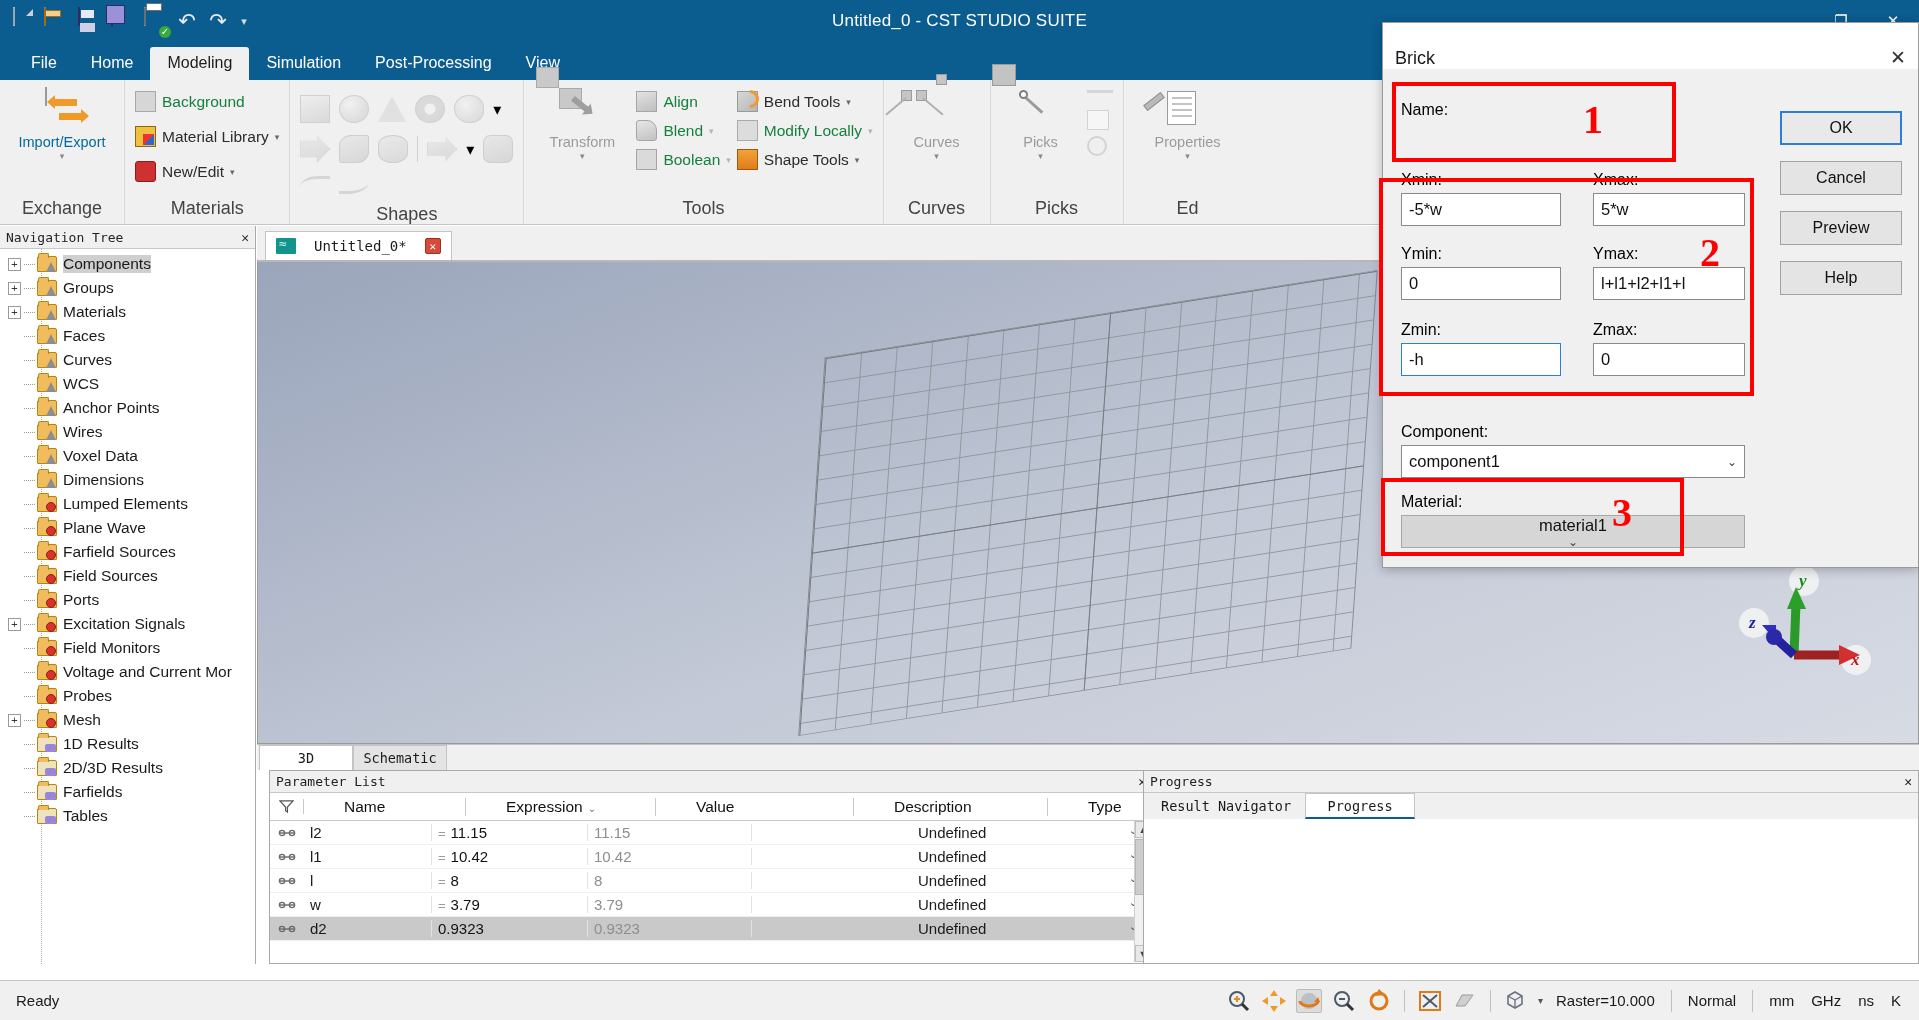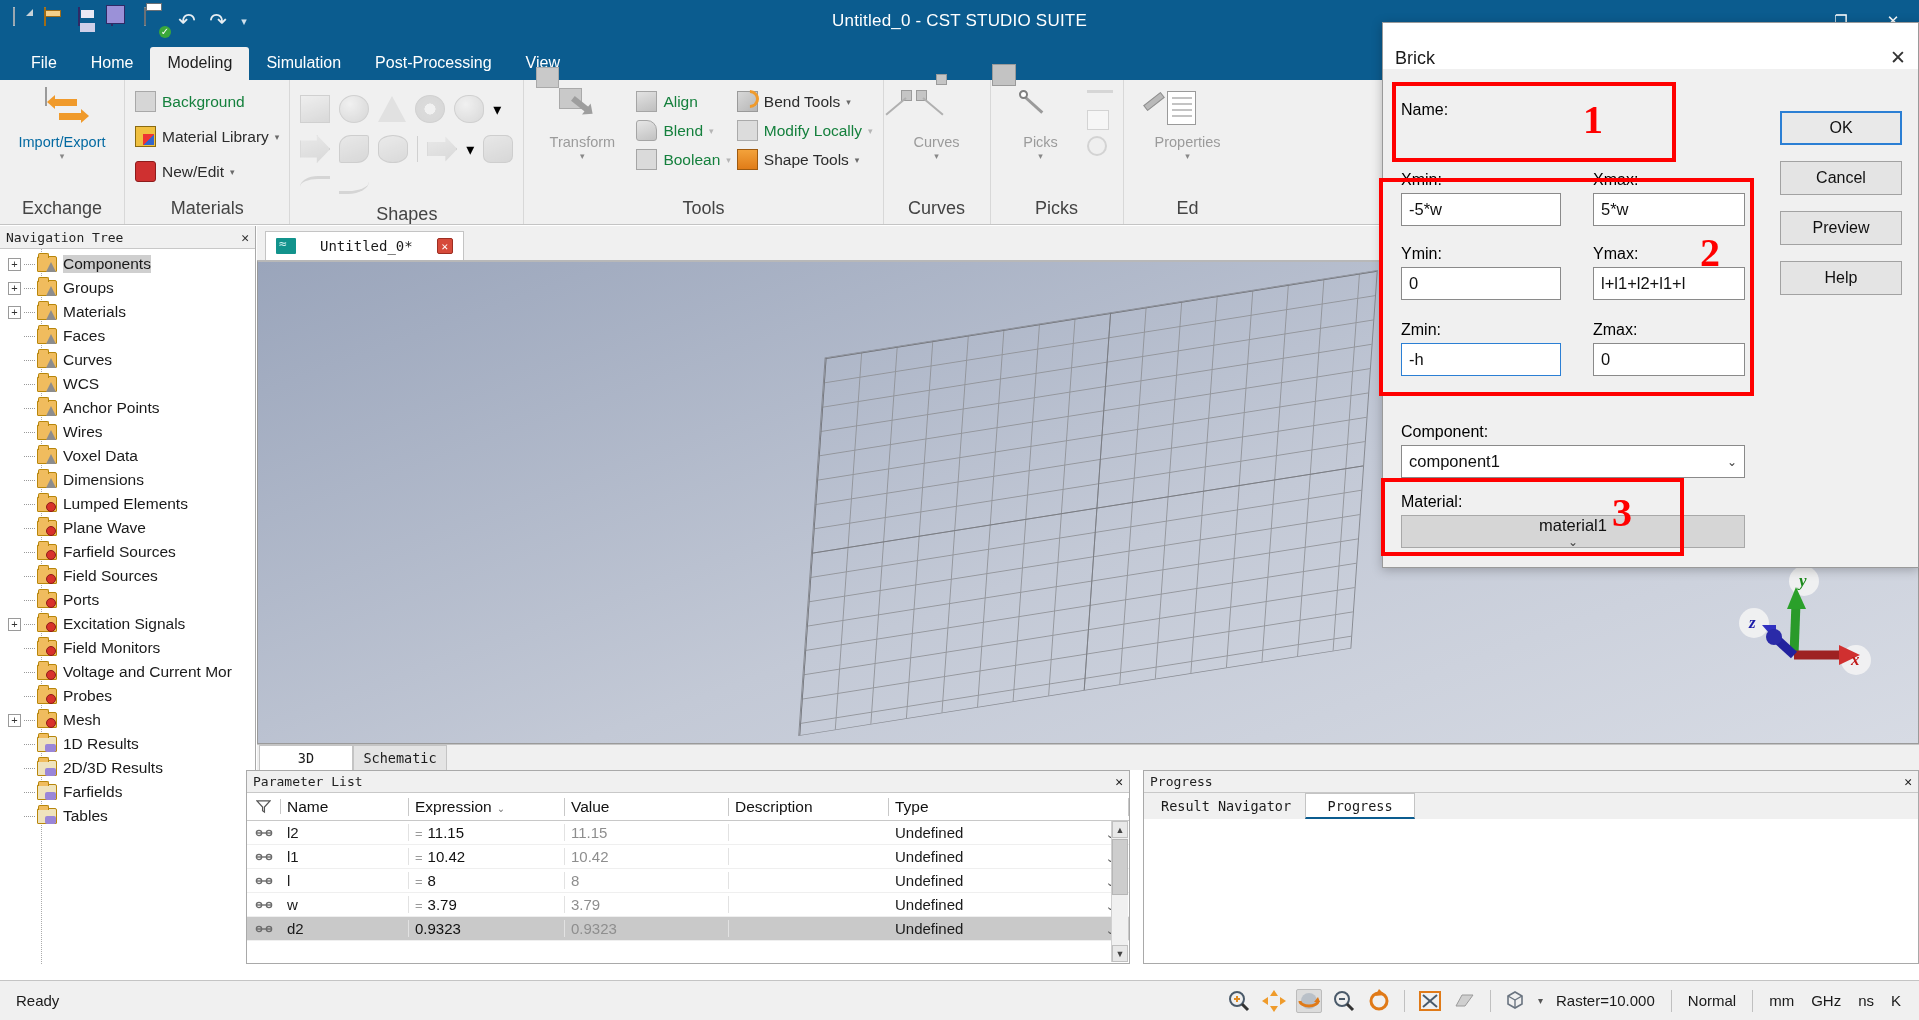--- a/index.html
+++ b/index.html
@@ -178,21 +178,21 @@
   .folder.res{background:#efe3bd;}
   .tnode.sel .lbl { background:#cfcfcf; }
   #navtree .vbar { position:absolute; left:41px; top:0; bottom:0; border-left:1px dotted #aaa; }
 
   
   #mainview {
     position:absolute; left:257px; top:226px; right:0; bottom:250px;
     background:#f0f0f0; display:flex; flex-direction:column;
   }
   #doctabs { height:34px; background:#f0f0f0; display:flex; align-items:flex-end; padding-left:8px; }
-  .doctab { height:29px; display:flex; align-items:center; gap:24px; padding:0 10px;
+  .doctab { height:29px; display:flex; align-items:center; gap:18px; padding:0 10px;
             background:#ffffff; border:1px solid #c4c4c4; border-bottom:none;
             font-family:"DejaVu Sans Mono", monospace; font-size:14px; color:#1a1a1a; }
   .tabicon { width:20px;height:16px;background:#12938c;position:relative;border-radius:1px; }
   .tabicon:before{content:"≈";position:absolute;left:3px;top:-2px;color:#cdeeec;font-size:13px;}
   .tabclose { width:16px;height:16px;background:#d64a3a;color:#fff;font-size:11px;line-height:15px;
             text-align:center;border:1px solid #9d2e22;border-radius:2px; }
   #canvaswrap { flex:1; position:relative; border:1px solid #9a9a9a; border-top:2px solid #b8b8b8;
             margin:0; background:linear-gradient(160deg,#9aa5bb 0%,#c3c9d6 55%,#d7dbe4 100%); overflow:hidden; }
   #gridmesh { position:absolute; left:50%; top:50%; width:560px; height:560px;
             transform:translate(-50%,-50%) rotate(-9deg) skewX(-13deg) scaleY(.66);
@@ -210,40 +210,40 @@
   #viewtabs { height:26px; background:#f0f0f0; display:flex; align-items:stretch;
               border-top:1px solid #c4c4c4; padding-left:2px; }
   .vtab { min-width:94px; display:flex; align-items:center; justify-content:center;
           font-family:"DejaVu Sans Mono", monospace; font-size:13.5px; color:#1a1a1a;
           border:1px solid #c4c4c4; border-bottom:none; background:#e4e4e4; }
   .vtab.active { background:#ffffff; }
   .vtab.plain { border:none; background:transparent; min-width:26px; }
 
   
   #paramdock {
-    position:absolute; left:246px; bottom:56px; width:884px; height:194px;
+    position:absolute; left:269px; bottom:56px; width:884px; height:194px;
     background:#ffffff; border:1px solid #a9a9a9; display:flex; flex-direction:column;
   }
   .dockhead { height:22px; background:#f0f0f0; border-bottom:1px solid #c8c8c8;
     display:flex; align-items:center; padding:0 6px;
     font-family:"DejaVu Sans Mono", monospace; font-size:13px; color:#222; }
   .dockhead .x { margin-left:auto; cursor:pointer; }
   #paramtable { flex:1; display:flex; flex-direction:column; overflow:hidden; }
   .ptrow { display:flex; align-items:center; height:24px; font-size:15px; color:#1a1a1a;
            border-bottom:1px solid #efefef; }
-  .ptrow.head { height:28px; border-bottom:1px solid #c8c8c8; font-size:15.5px; }
+  .ptrow.head { height:28px; border-bottom:1px solid #c8c8c8; font-size:15.5px;gap:34px; }
   .ptrow.sel { background:#c9c9c9; }
   .pc { padding:0 6px; overflow:hidden; white-space:nowrap; }
   .pc.c0 { width:34px; display:flex; align-items:center; justify-content:center; }
   .pc.c1 { width:128px; border-right:1px solid #e2e2e2; }
   .pc.c2 { width:156px; border-right:1px solid #e2e2e2; color:#111; display:flex; gap:5px; align-items:baseline;}
   .pc.c2 .eq { color:#9a9a9a; font-size:13px; }
   .pc.c3 { width:164px; border-right:1px solid #e2e2e2; color:#8e8e8e; }
   .pc.c4 { width:160px; border-right:1px solid #e2e2e2; }
-  .pc.c5 { flex:1; display:flex; align-items:flex-end; justify-content:space-between; }
+  .pc.c5 { flex:1; display:flex; align-items:flex-start; justify-content:space-between; }
   .ptrow.head .pc { border-right:1px solid #c8c8c8; color:#111; }
   .filtic { width:15px;height:15px; }
   .chev { color:#555; font-size:11px; padding-right:8px; }
   .sortmark { font-size:10px; color:#777; }
   #pscroll { position:absolute; right:1px; top:50px; bottom:1px; width:17px; background:#f0f0f0;
              border-left:1px solid #d0d0d0; }
   .sbtn { height:17px; background:#e8e8e8; border:1px solid #c0c0c0; font-size:9px;
           display:flex;align-items:center;justify-content:center;color:#444; }
   #pscroll .thumb { position:absolute; top:18px; left:0; right:0; height:56px; background:#cdcdcd; border:1px solid #b6b6b6; }
 

